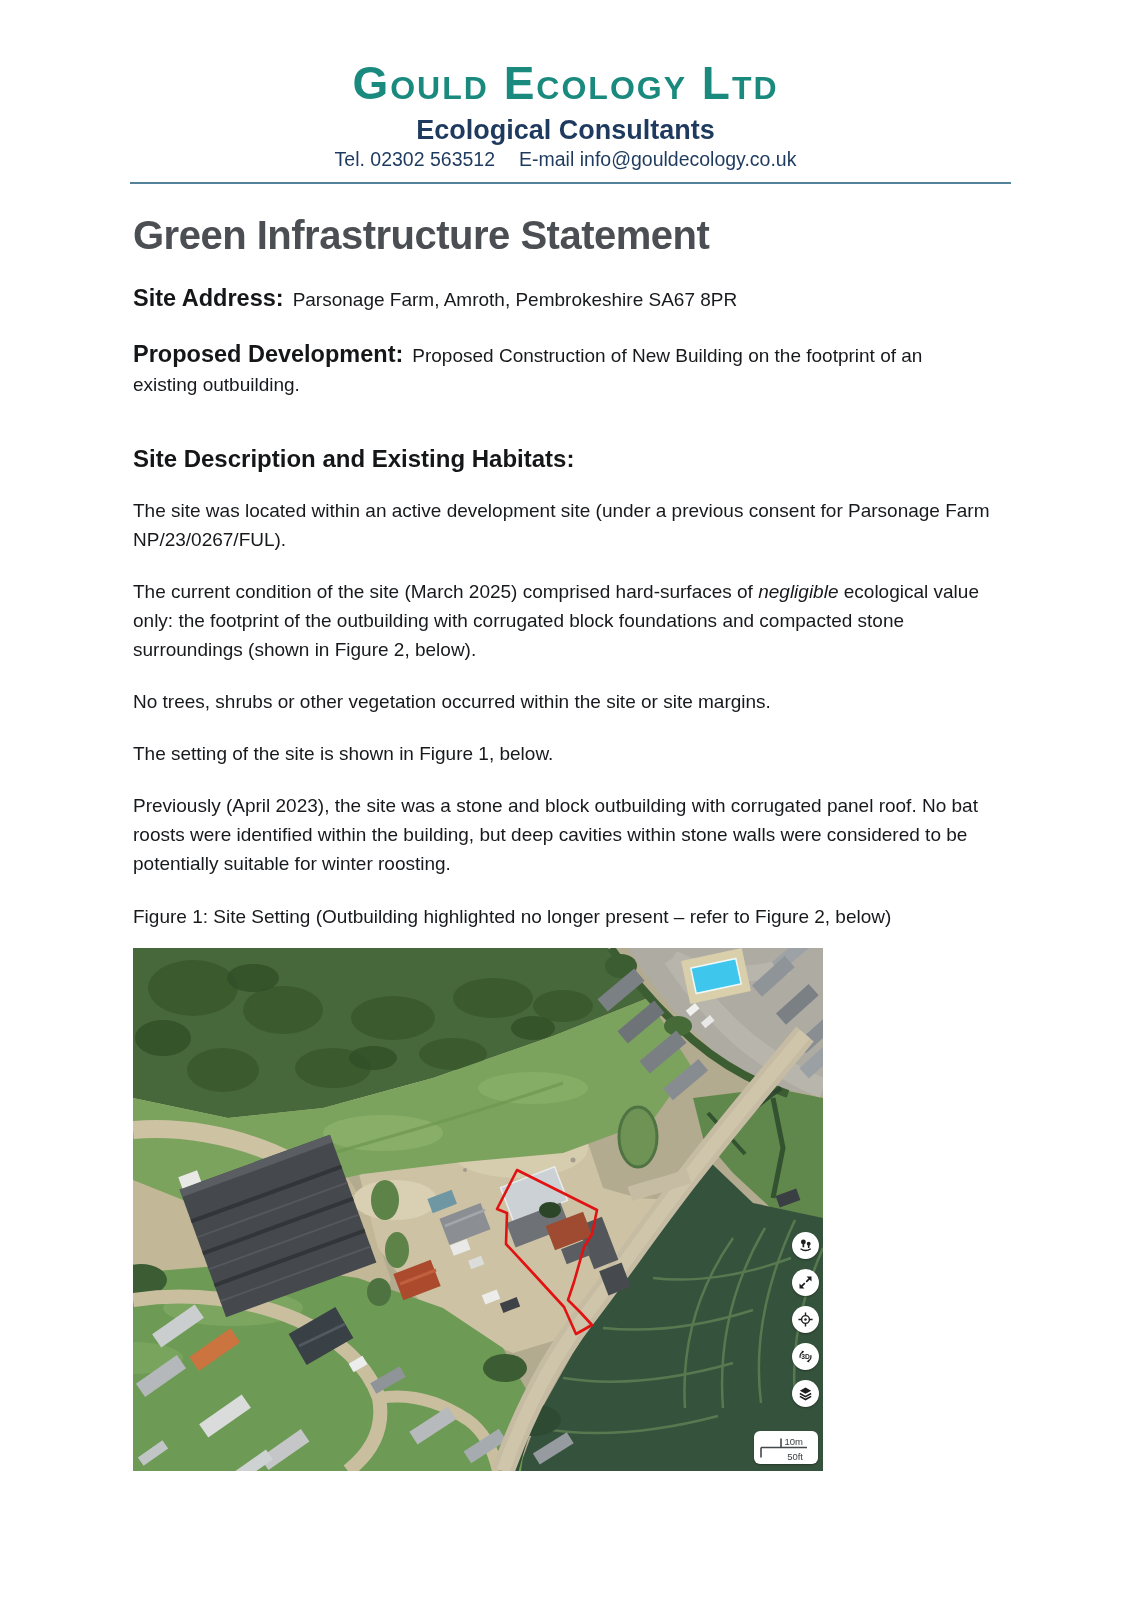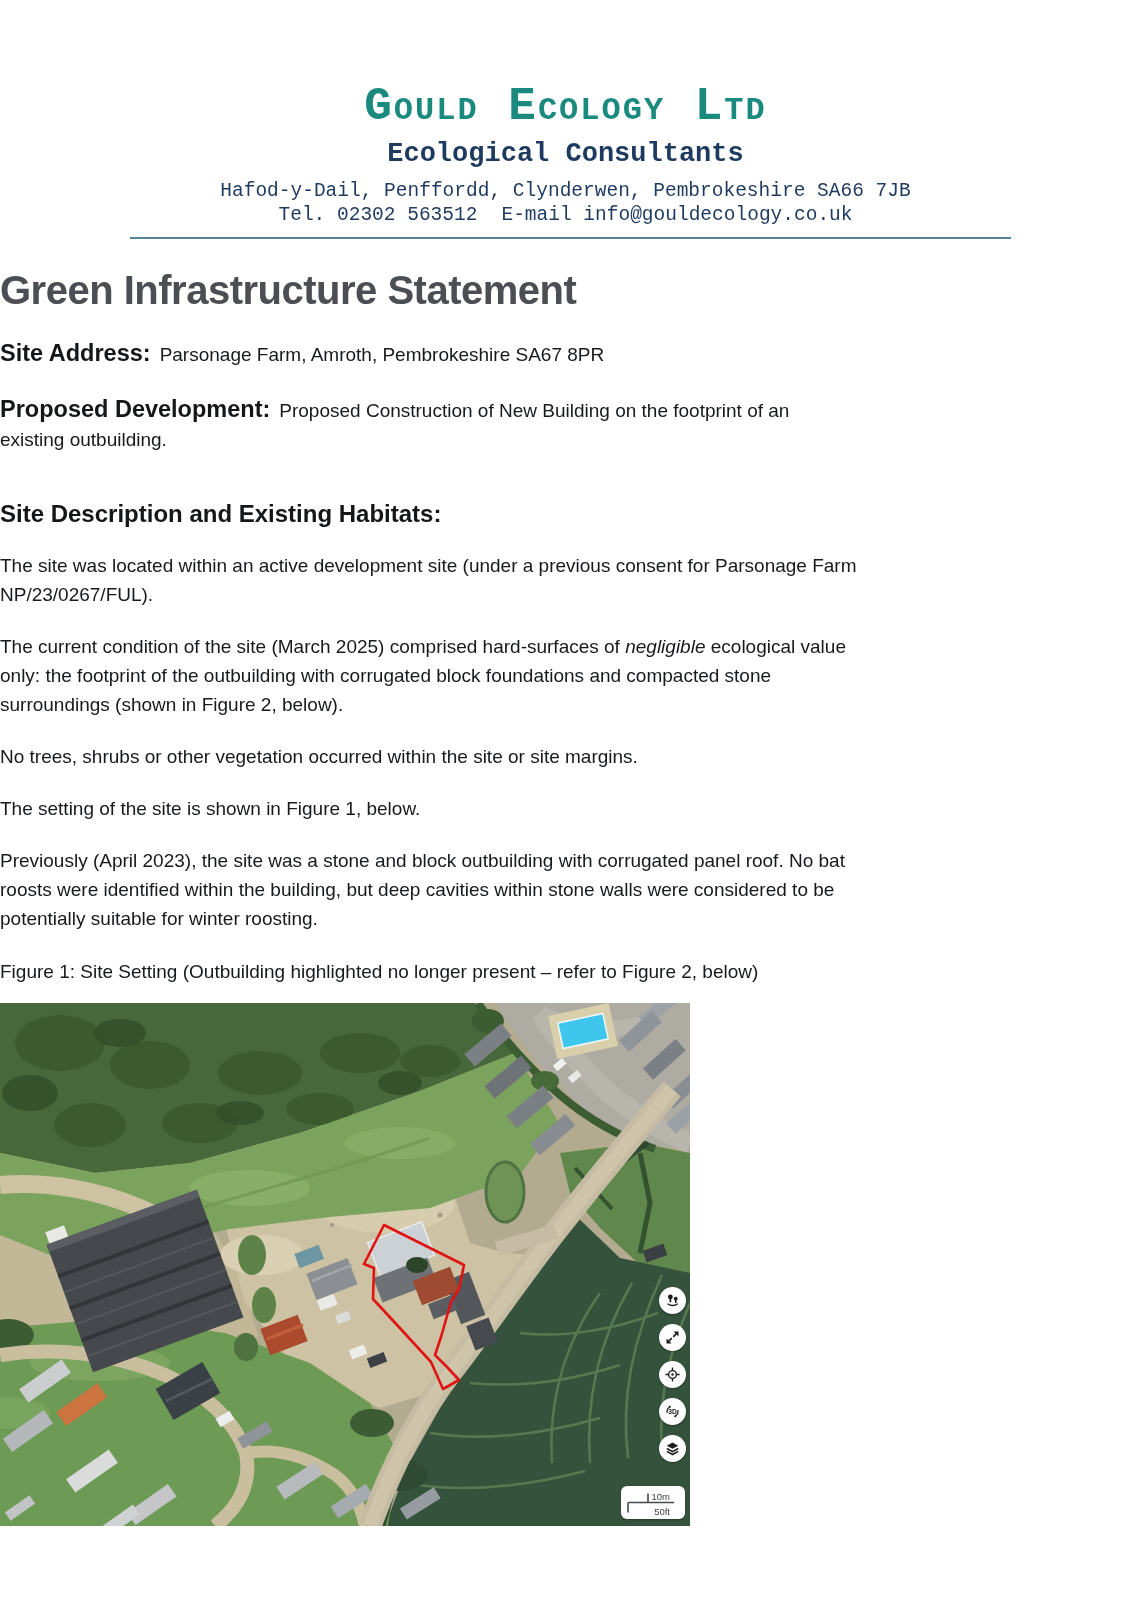--- a/index.html
+++ b/index.html
@@ -1,33 +1,33 @@
 <!DOCTYPE html>
 <html><head>
 <meta charset="utf-8">
 <style>
   * { margin:0; padding:0; box-sizing:border-box; }
   html,body { background:#ffffff; }
   body { width:1131px; height:1600px; position:relative; overflow:hidden;
          font-family:"Liberation Sans","DejaVu Sans",sans-serif; color:#17191c; }
 
   
-  .letterhead { padding-top:84px; text-align:center;
-                font-family:Liberation Mono, monospace; }
+  .letterhead { padding-top:60px; text-align:center;
+                font-family:Liberation Sans, sans-serif; }
   .company   { font-size:46px; line-height:1; font-weight:700; letter-spacing:2px;
                font-variant:small-caps; color:#1b8a7e; }
   .tagline   { margin-top:9px; font-size:27px; font-weight:700; color:#1e3a5f; }
   .addr      { margin-top:11px; font-size:19.5px; color:#1e3a5f; }
   .contact   { margin-top:2px; font-size:19.5px; color:#1e3a5f; }
   .contact .email { margin-left:24px;text-align:center; }
   .directors { margin-top:15px; font-size:19.5px; font-style:italic; color:#1e3a5f; }
   .rule      { margin:11px 120px 0 130px; border:0; border-top:2px solid #55829b; height:0; }
 
   
-  main { width:878px; }
+  main { margin-left:133px; width:878px; }
   .doc-title { margin-top:29px; font-size:40px; font-weight:700; color:#4b4e52; letter-spacing:-0.5px; }
   .field { margin-top:26px; font-size:19px; line-height:29px; }
   .field .lbl { font-size:23.5px; font-weight:700; color:#151618; }
   .field .val { margin-left:9px;text-align:right; }
   .field-pd { max-width:836px; }
   .section-h { margin-top:46px; font-size:24px; font-weight:700; color:#151618; }
   p.body { margin-top:23px; font-size:19px; line-height:29px; }
   .caption { margin-top:24px; font-size:19px; line-height:29px; }
 
   
@@ -43,21 +43,20 @@
               background:#ffffff; border-radius:6px; box-shadow:0 1px 2px rgba(0,0,0,.3); }
   .scalebar svg { display:block; width:64px; height:33px; }
   .scalebar text { font-family:"Liberation Sans",sans-serif; font-size:9.5px; fill:#3a3f44; }
 </style>
 </head>
 <body>
 
 <header class="letterhead">
   <div class="company">Gould Ecology Ltd</div>
   <div class="tagline">Ecological Consultants</div>
-  <div class="addr">Hafod-y-Dail, Penffordd, Clynderwen, Pembrokeshire SA66 7JB</div>
   <div class="contact">
     <span>Tel. 02302 563512</span><span class="email">E-mail info@gouldecology.co.uk</span>
   </div>
   <hr class="rule">
 </header>
 
 <main>
   <h1 class="doc-title">Green Infrastructure Statement</h1>
 
   <p class="field">

